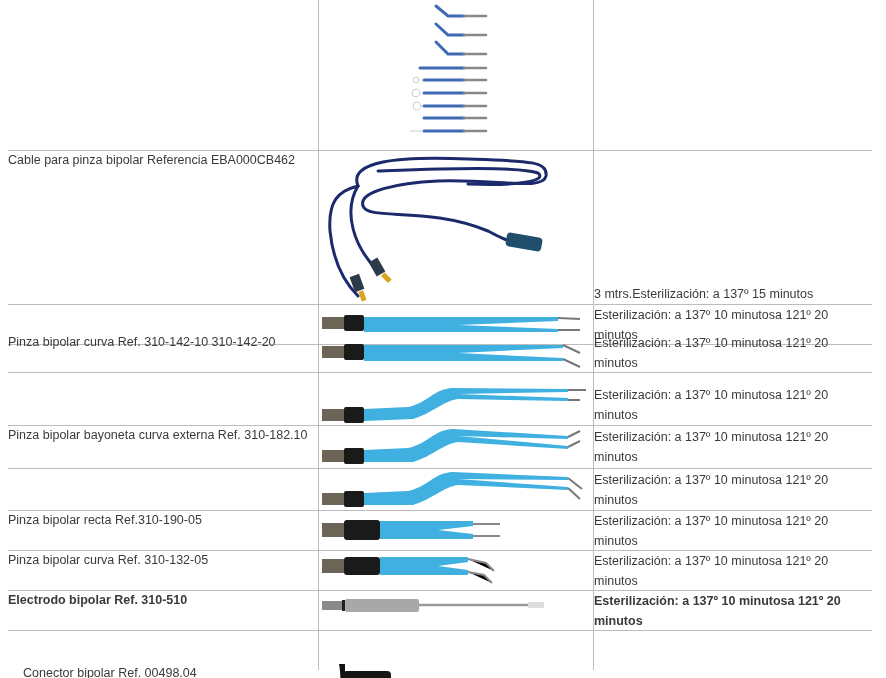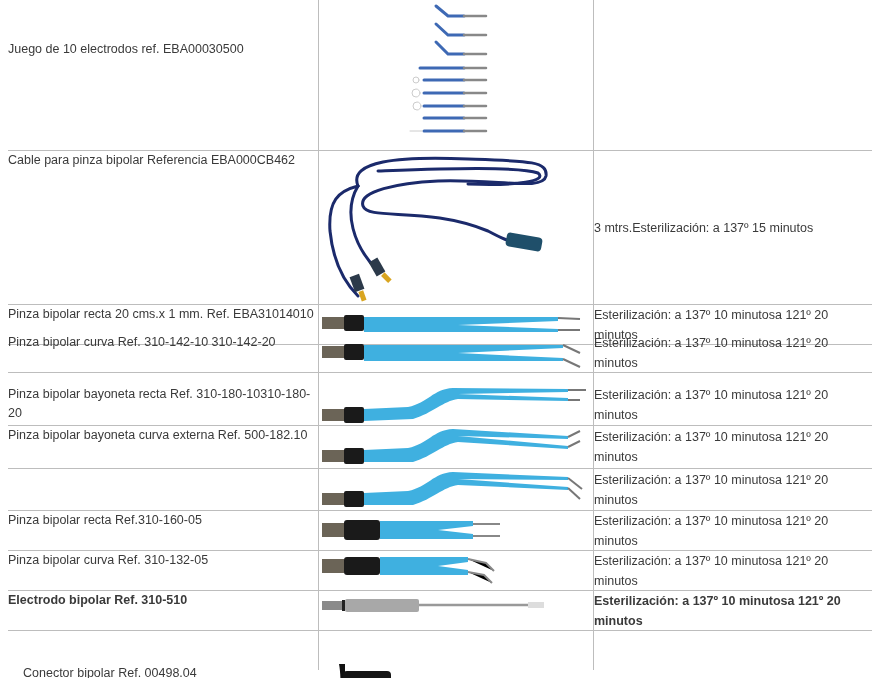--- a/index.html
+++ b/index.html
@@ -2,36 +2,33 @@
 <html><head>
 <meta charset="utf-8">
 <style>
   html,body{margin:0;padding:0;background:#fff;}
   body{width:886px;height:678px;position:relative;overflow:hidden;font-family:"Liberation Sans",sans-serif;color:#3a3a3a;font-size:12.5px;}
   .tbl{position:absolute;left:0;top:0;width:872px;}
   .row{position:absolute;left:8px;width:864px;border-bottom:1px solid #bdbdbd;}
   .row.last{border-bottom:none;}
   .c1{position:absolute;left:0;width:310px;top:0;bottom:0;display:flex;align-items:flex-start;line-height:19px;}
   .c2{position:absolute;left:310px;width:275px;top:0;bottom:0;display:flex;align-items:center;overflow:hidden;}
-  .c3{position:absolute;left:586px;width:278px;top:0;bottom:0;display:flex;align-items:center;line-height:20px;}
+  .c3{position:absolute;left:586px;width:278px;top:0;bottom:0;display:flex;align-items:flex-end;line-height:20px;}
   .vline{position:absolute;top:0;width:1px;background:#bdbdbd;}
   .txt{display:block;}
   .top .c3{align-items:center;}
 </style>
 </head>
 <body>
 
 <div class="tbl">
   <div class="vline" style="left:318px;height:670px;"></div>
   <div class="vline" style="left:593px;height:670px;"></div>
 
   <div class="row" style="top:0;height:150px;">
-    <div class="c1" style="align-items:flex-start;padding-top:40px;box-sizing:border-box;">
-      <span class="txt">Juego de 10 electrodos ref. EBA00030500</span>
-    </div>
     <div class="c2">
       <svg width="275" height="150" viewBox="0 0 275 150">
         <g stroke-linecap="round" fill="none">
           <g>
             <path d="M118 6 L130 16 L146 16" stroke="#3e69b4" stroke-width="3"></path>
               <path d="M146 16 L168 16" stroke="#888" stroke-width="2.5"></path>
             <path d="M118 24 L130 35 L146 35" stroke="#3e69b4" stroke-width="3"></path>
               <path d="M146 35 L168 35" stroke="#888" stroke-width="2.5"></path>
             <path d="M118 42 L130 54 L146 54" stroke="#3e69b4" stroke-width="3"></path>
               <path d="M146 54 L168 54" stroke="#888" stroke-width="2.5"></path>
@@ -80,23 +77,20 @@
         <rect x="42" y="140" width="5" height="10" fill="#d9a520" transform="rotate(-20 44 145)"></rect>
         <rect x="66" y="122" width="5" height="10" fill="#d9a520" transform="rotate(-45 68 127)"></rect>
       </svg>
     </div>
     <div class="c3">
       <span class="txt">3 mtrs.Esterilización: a 137º 15 minutos</span>
     </div>
   </div>
 
   <div class="row top" style="top:305px;height:39px;">
-    <div class="c1">
-      <span class="txt">Pinza bipolar recta 20 cms.x 1 mm. Ref. EBA31014010</span>
-    </div>
     <div class="c2">
       <svg width="275" height="39" viewBox="0 0 275 39">
         <rect x="4" y="12" width="22" height="12" fill="#6b6457"></rect>
         <rect x="26" y="10" width="20" height="16" rx="2" fill="#1a1a1a"></rect>
         <path d="M46 12 L240 12 L240 16 L140 20 L240 24 L240 27 L46 27 Z" fill="#3fb0e0"></path>
         <path d="M240 13 L262 14" stroke="#777" stroke-width="2"></path>
         <path d="M240 25 L262 25" stroke="#777" stroke-width="2"></path>
       </svg>
     </div>
     <div class="c3">
@@ -116,40 +110,37 @@
         <path d="M245 12 L262 20" stroke="#777" stroke-width="2"></path>
         <path d="M245 26 L262 34" stroke="#777" stroke-width="2"></path>
       </svg>
     </div>
     <div class="c3">
       <span class="txt">Esterilización: a 137º  10 minutosa 121º 20 minutos</span>
     </div>
   </div>
 
   <div class="row top" style="top:385px;height:40px;">
-    <div class="c1">
-      <span class="txt">Pinza bipolar bayoneta recta Ref. 310-180-10310-180-20</span>
-    </div>
     <div class="c2">
       <svg width="275" height="40" viewBox="0 0 275 40">
         <rect x="4" y="24" width="22" height="12" fill="#6b6457"></rect>
         <rect x="26" y="22" width="20" height="16" rx="2" fill="#1a1a1a"></rect>
         <path d="M46 24 L90 22 C110 18, 115 4, 135 3 L250 4 L250 7 L140 9 L250 13 L250 16 L140 14 C125 16, 115 28, 95 34 L46 36 Z" fill="#3fb0e0"></path>
         <path d="M250 5 L268 5" stroke="#777" stroke-width="2"></path>
         <path d="M250 15 L262 15" stroke="#777" stroke-width="2"></path>
       </svg>
     </div>
     <div class="c3">
       <span class="txt">Esterilización: a 137º  10 minutosa 121º 20 minutos</span>
     </div>
   </div>
 
   <div class="row top" style="top:426px;height:42px;">
     <div class="c1">
-      <span class="txt">Pinza bipolar bayoneta curva externa Ref. 500-182.10</span>
+      <span class="txt">Pinza bipolar bayoneta curva externa Ref. 310-182.10</span>
     </div>
     <div class="c2">
       <svg width="275" height="42" viewBox="0 0 275 42">
         <rect x="4" y="24" width="22" height="12" fill="#6b6457"></rect>
         <rect x="26" y="22" width="20" height="16" rx="2" fill="#1a1a1a"></rect>
         <path d="M46 24 L90 22 C110 18, 115 4, 135 3 L250 10 L250 13 L140 10 L250 20 L250 23 L140 16 C125 18, 115 30, 95 36 L46 36 Z" fill="#3fb0e0"></path>
         <path d="M250 11 L262 5" stroke="#777" stroke-width="2"></path>
         <path d="M250 21 L262 15" stroke="#777" stroke-width="2"></path>
       </svg>
     </div>
@@ -168,21 +159,21 @@
         <path d="M250 19 L262 30" stroke="#777" stroke-width="2"></path>
       </svg>
     </div>
     <div class="c3">
       <span class="txt">Esterilización: a 137º  10 minutosa 121º 20 minutos</span>
     </div>
   </div>
 
   <div class="row top" style="top:511px;height:39px;">
     <div class="c1">
-      <span class="txt">Pinza bipolar recta Ref.310-160-05</span>
+      <span class="txt">Pinza bipolar recta Ref.310-190-05</span>
     </div>
     <div class="c2">
       <svg width="275" height="39" viewBox="0 0 275 39">
         <rect x="4" y="12" width="22" height="14" fill="#6b6457"></rect>
         <rect x="26" y="9" width="36" height="20" rx="3" fill="#1a1a1a"></rect>
         <path d="M62 10 L155 10 L155 15 L120 19 L155 23 L155 28 L62 28 Z" fill="#3fb0e0"></path>
         <path d="M155 13 L182 13" stroke="#888" stroke-width="2"></path>
         <path d="M155 25 L182 25" stroke="#888" stroke-width="2"></path>
       </svg>
     </div>

